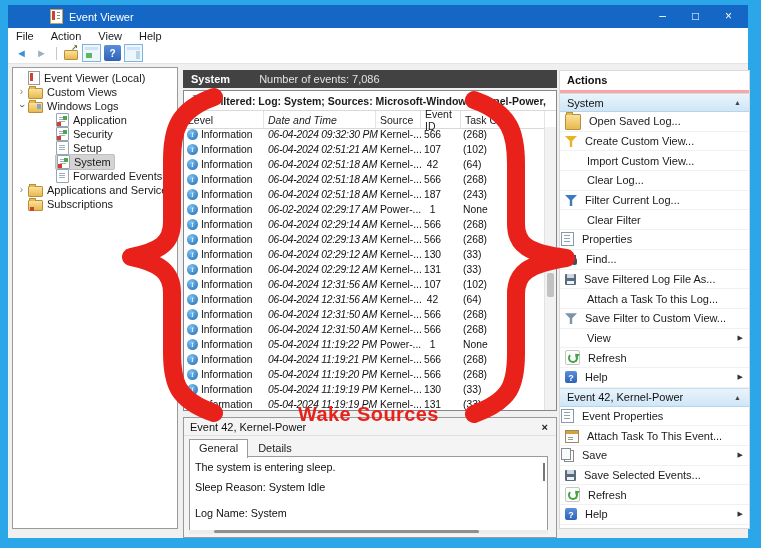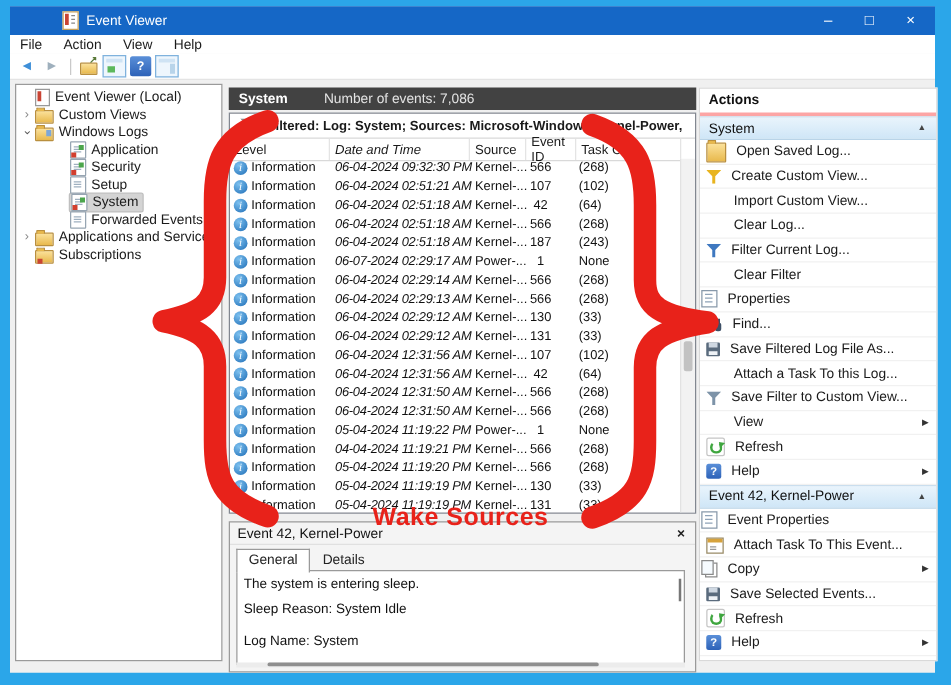--- a/index.html
+++ b/index.html
@@ -362,21 +362,21 @@
                 <span class="c-src">Kernel-...</span>
                 <span class="c-id">187</span>
                 <span class="c-task">(243)</span>
               </div>
 
               <div class="trow">
                 <span class="c-level">
                   <i class="ic ic-info"></i>
                   <span>Information</span>
                 </span>
-                <span class="c-date">06-07-2024 02:29:17 AM</span>
+                <span class="c-date">06-02-2024 02:29:17 AM</span>
                 <span class="c-src">Power-...</span>
                 <span class="c-id">1</span>
                 <span class="c-task">None</span>
               </div>
 
               <div class="trow">
                 <span class="c-level">
                   <i class="ic ic-info"></i>
                   <span>Information</span>
                 </span>
@@ -652,21 +652,21 @@
             </div>
 
             <div class="act-item">
               <span class="aic ic ic-task"></span>
               <span class="alabel">Attach Task To This Event...</span>
               <span class="aarrow"></span>
             </div>
 
             <div class="act-item">
               <span class="aic ic ic-copy"></span>
-              <span class="alabel">Copy</span>
+              <span class="alabel">Save</span>
               <span class="aarrow">▶</span>
             </div>
 
             <div class="act-item">
               <span class="aic ic ic-disk"></span>
               <span class="alabel">Save Selected Events...</span>
               <span class="aarrow"></span>
             </div>
 
             <div class="act-item">

